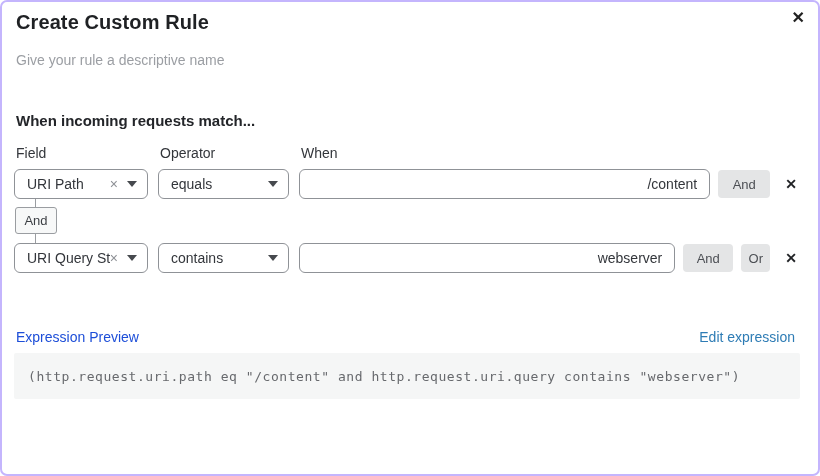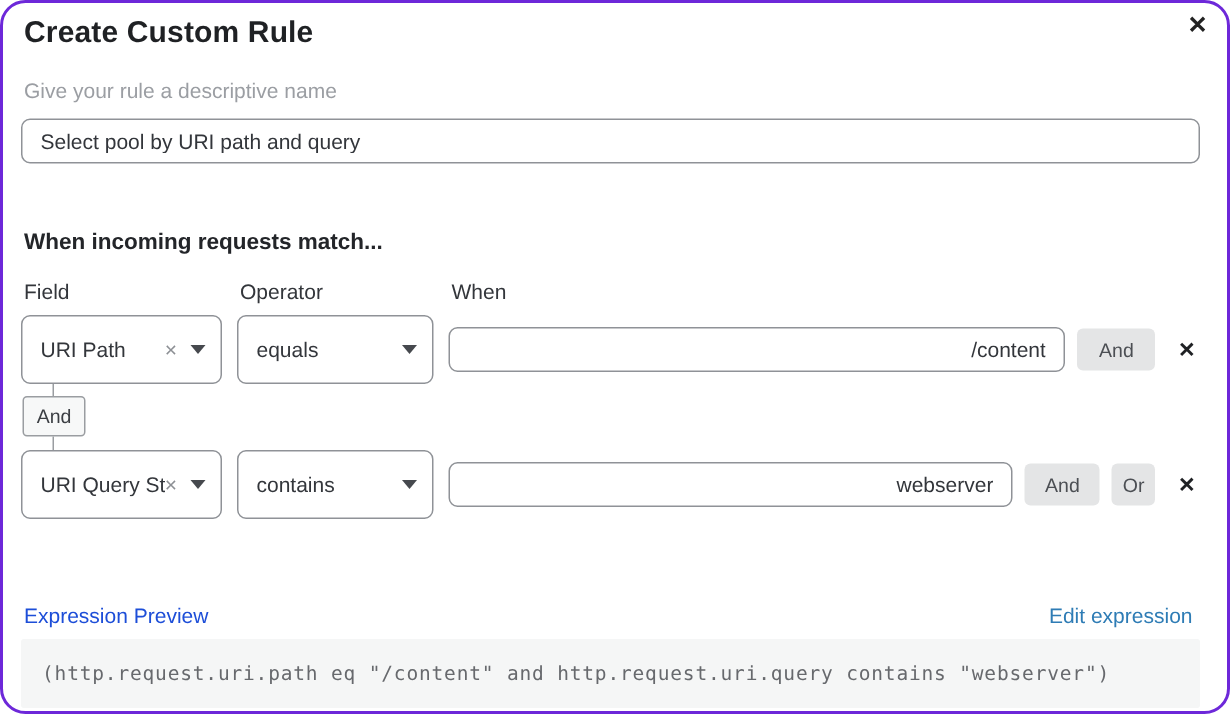--- a/index.html
+++ b/index.html
@@ -7,22 +7,22 @@
   body {
     font-family: "Liberation Sans", sans-serif;
     color: #2b2e33;
     width: 820px;
   }
   .dialog {
     position: relative;
     width: 820px;
     height: 476px;
     background: #fff;
-    border: 2px solid #6d28d9;
-    border-radius: 17px;
+    border: 2px solid #c4b5fd;
+    border-radius: 7px;
     padding: 9px 20px 0 12px;
     overflow: hidden;
   }
   .dialog-title {
     font-size: 20px;
     font-weight: 700;
     color: #1f2124;
     padding-left: 2px;
     letter-spacing: 0.1px;
   }
@@ -74,21 +74,21 @@
   .col-operator { width: 141px; }
   .col-value { flex: 1; }
 
   .match-row {
     display: flex;
     align-items: center;
     margin-top: 8px;
     gap: 10px;
   }
   .select-box {
-    height: 46px;
+    height: 30px;
     border: 1px solid #8f9297;
     border-radius: 6px;
     background: #fff;
     display: flex;
     align-items: center;
     padding: 0 10px 0 12px;
     font-size: 14px;
     color: #33363b;
     cursor: pointer;
     flex-shrink: 0;
@@ -207,21 +207,20 @@
 </head>
 <body>
 
 <div class="dialog">
 
   <div class="dialog-title">Create Custom Rule</div>
   <button class="close-btn">✕</button>
 
   <div class="rule-name-section">
     <div class="section-hint">Give your rule a descriptive name</div>
-    <input class="text-input" type="text" value="Select pool by URI path and query" style="">
   </div>
 
   <div class="match-section">
     <div class="match-heading">When incoming requests match...</div>
 
     <div class="columns-row">
       <div class="col-field">Field</div>
       <div class="col-operator">Operator</div>
       <div class="col-value">When</div>
     </div>

